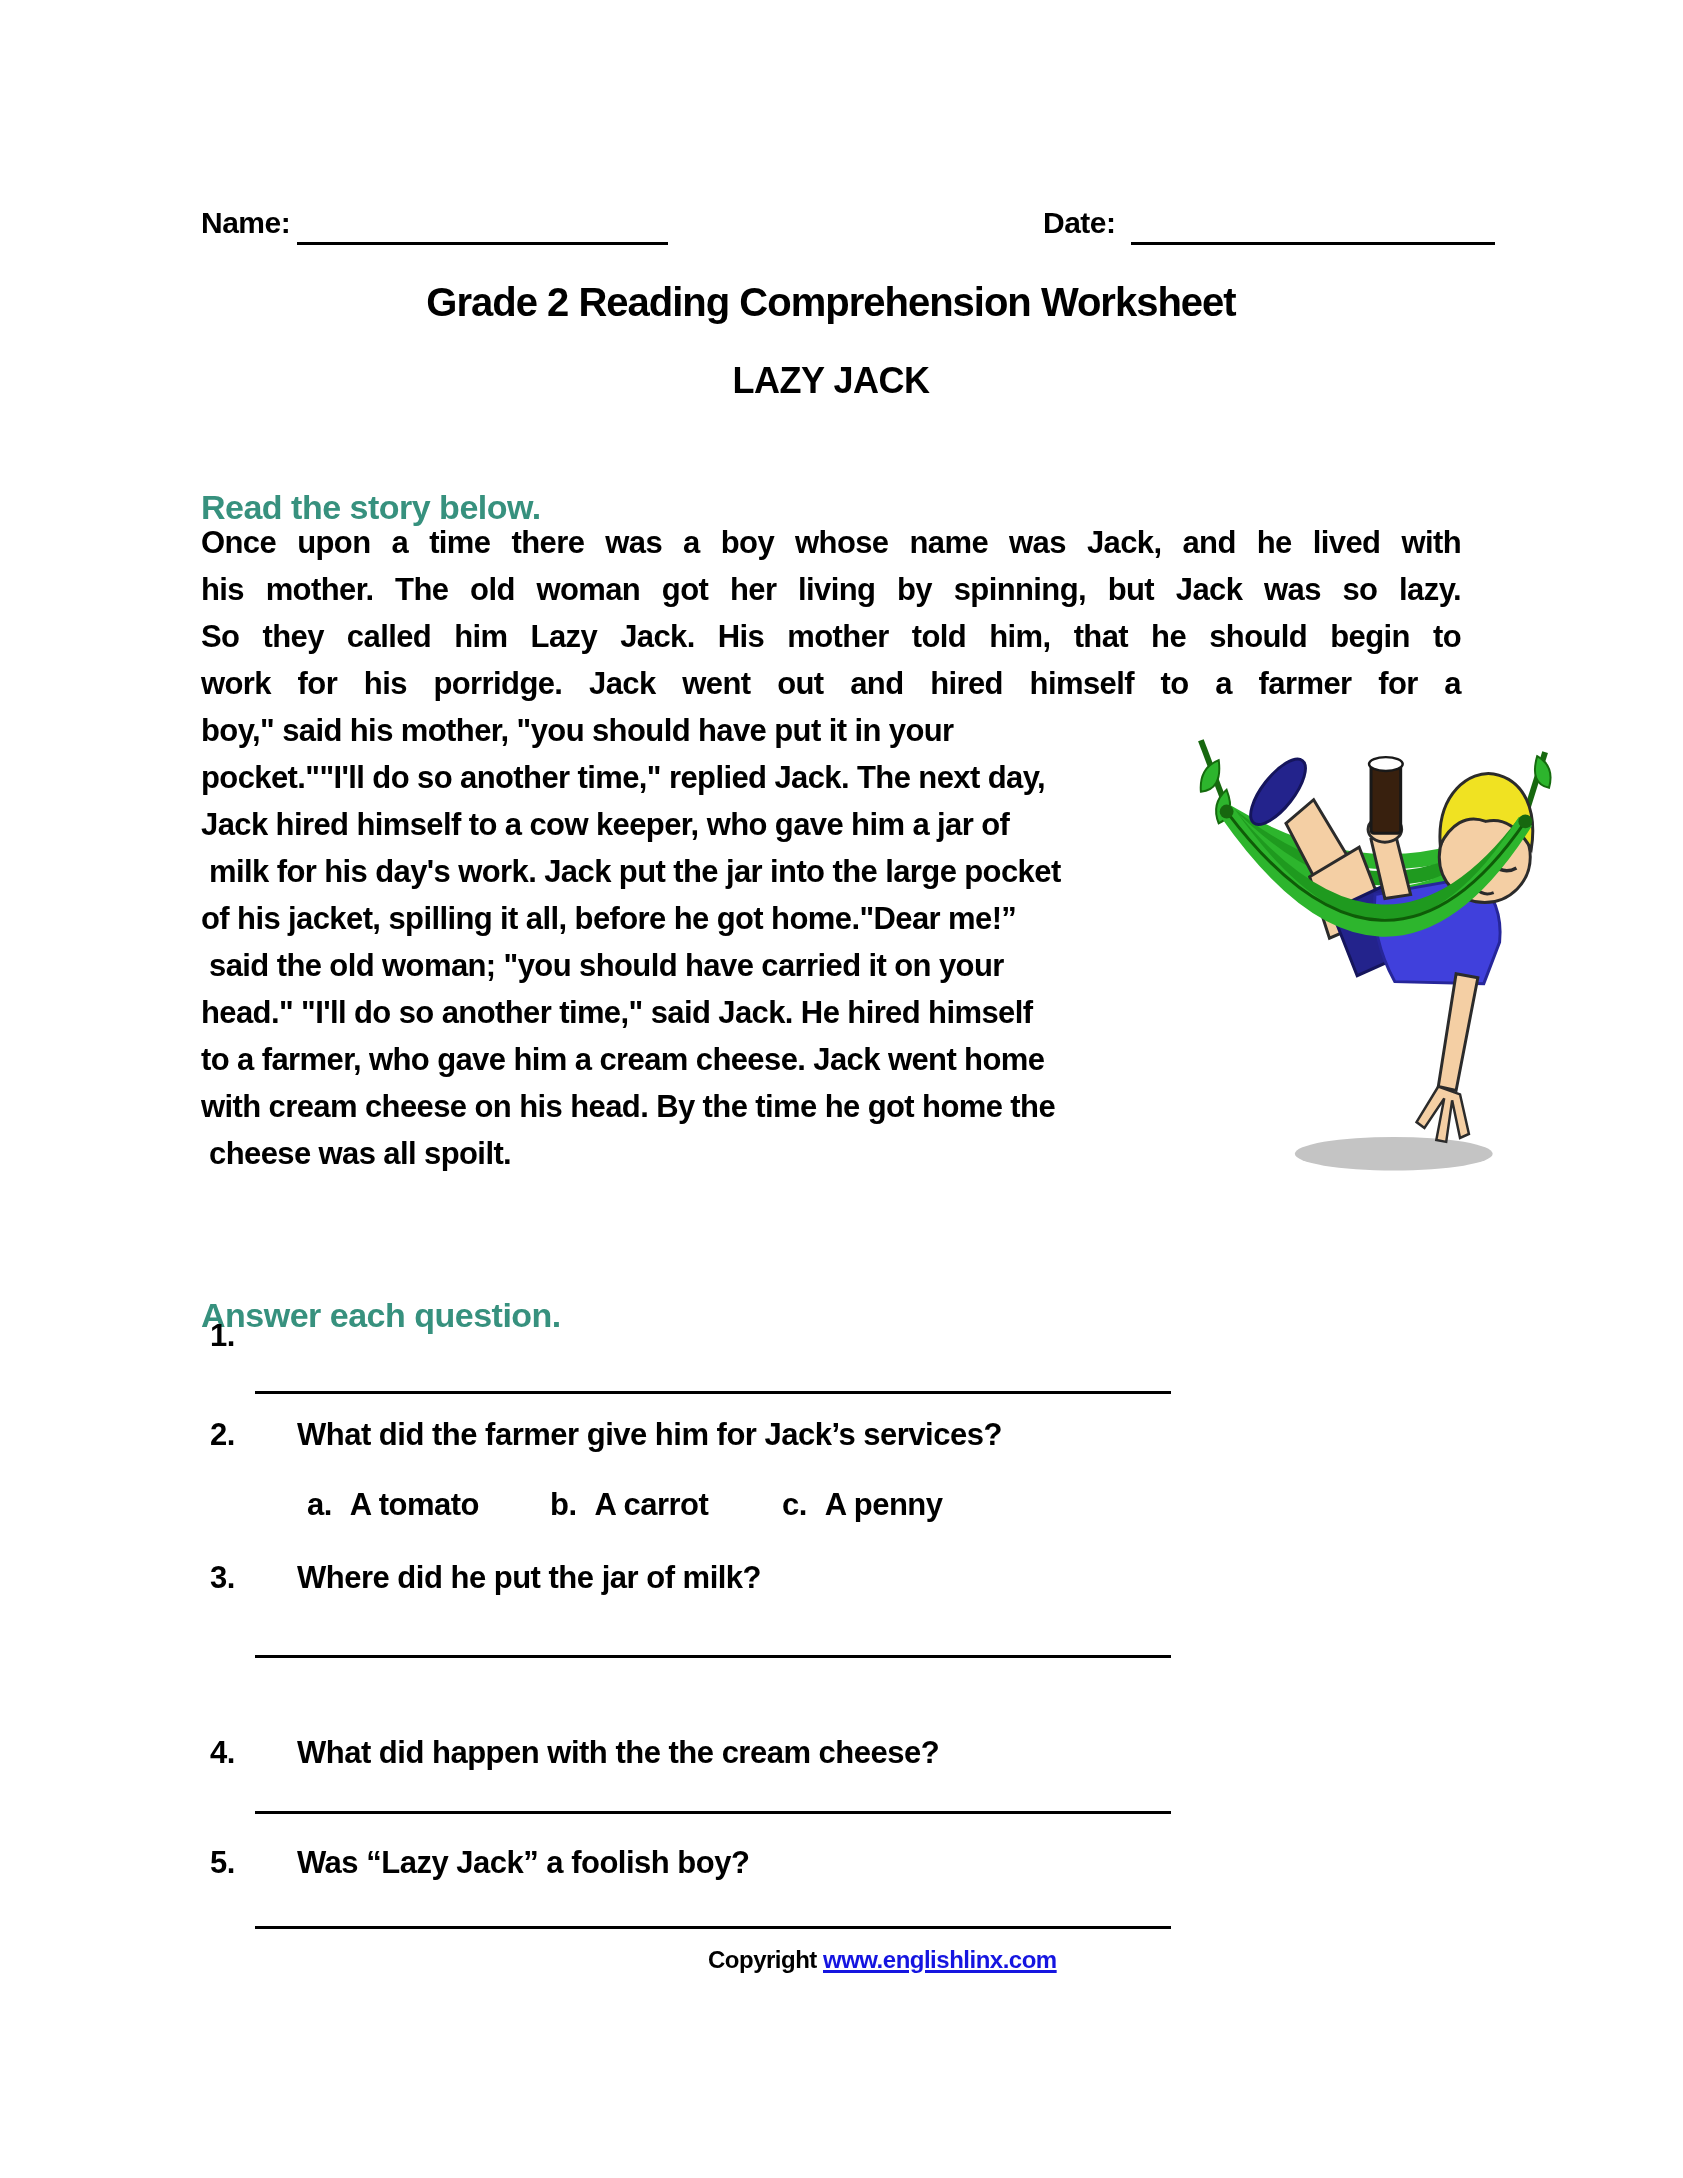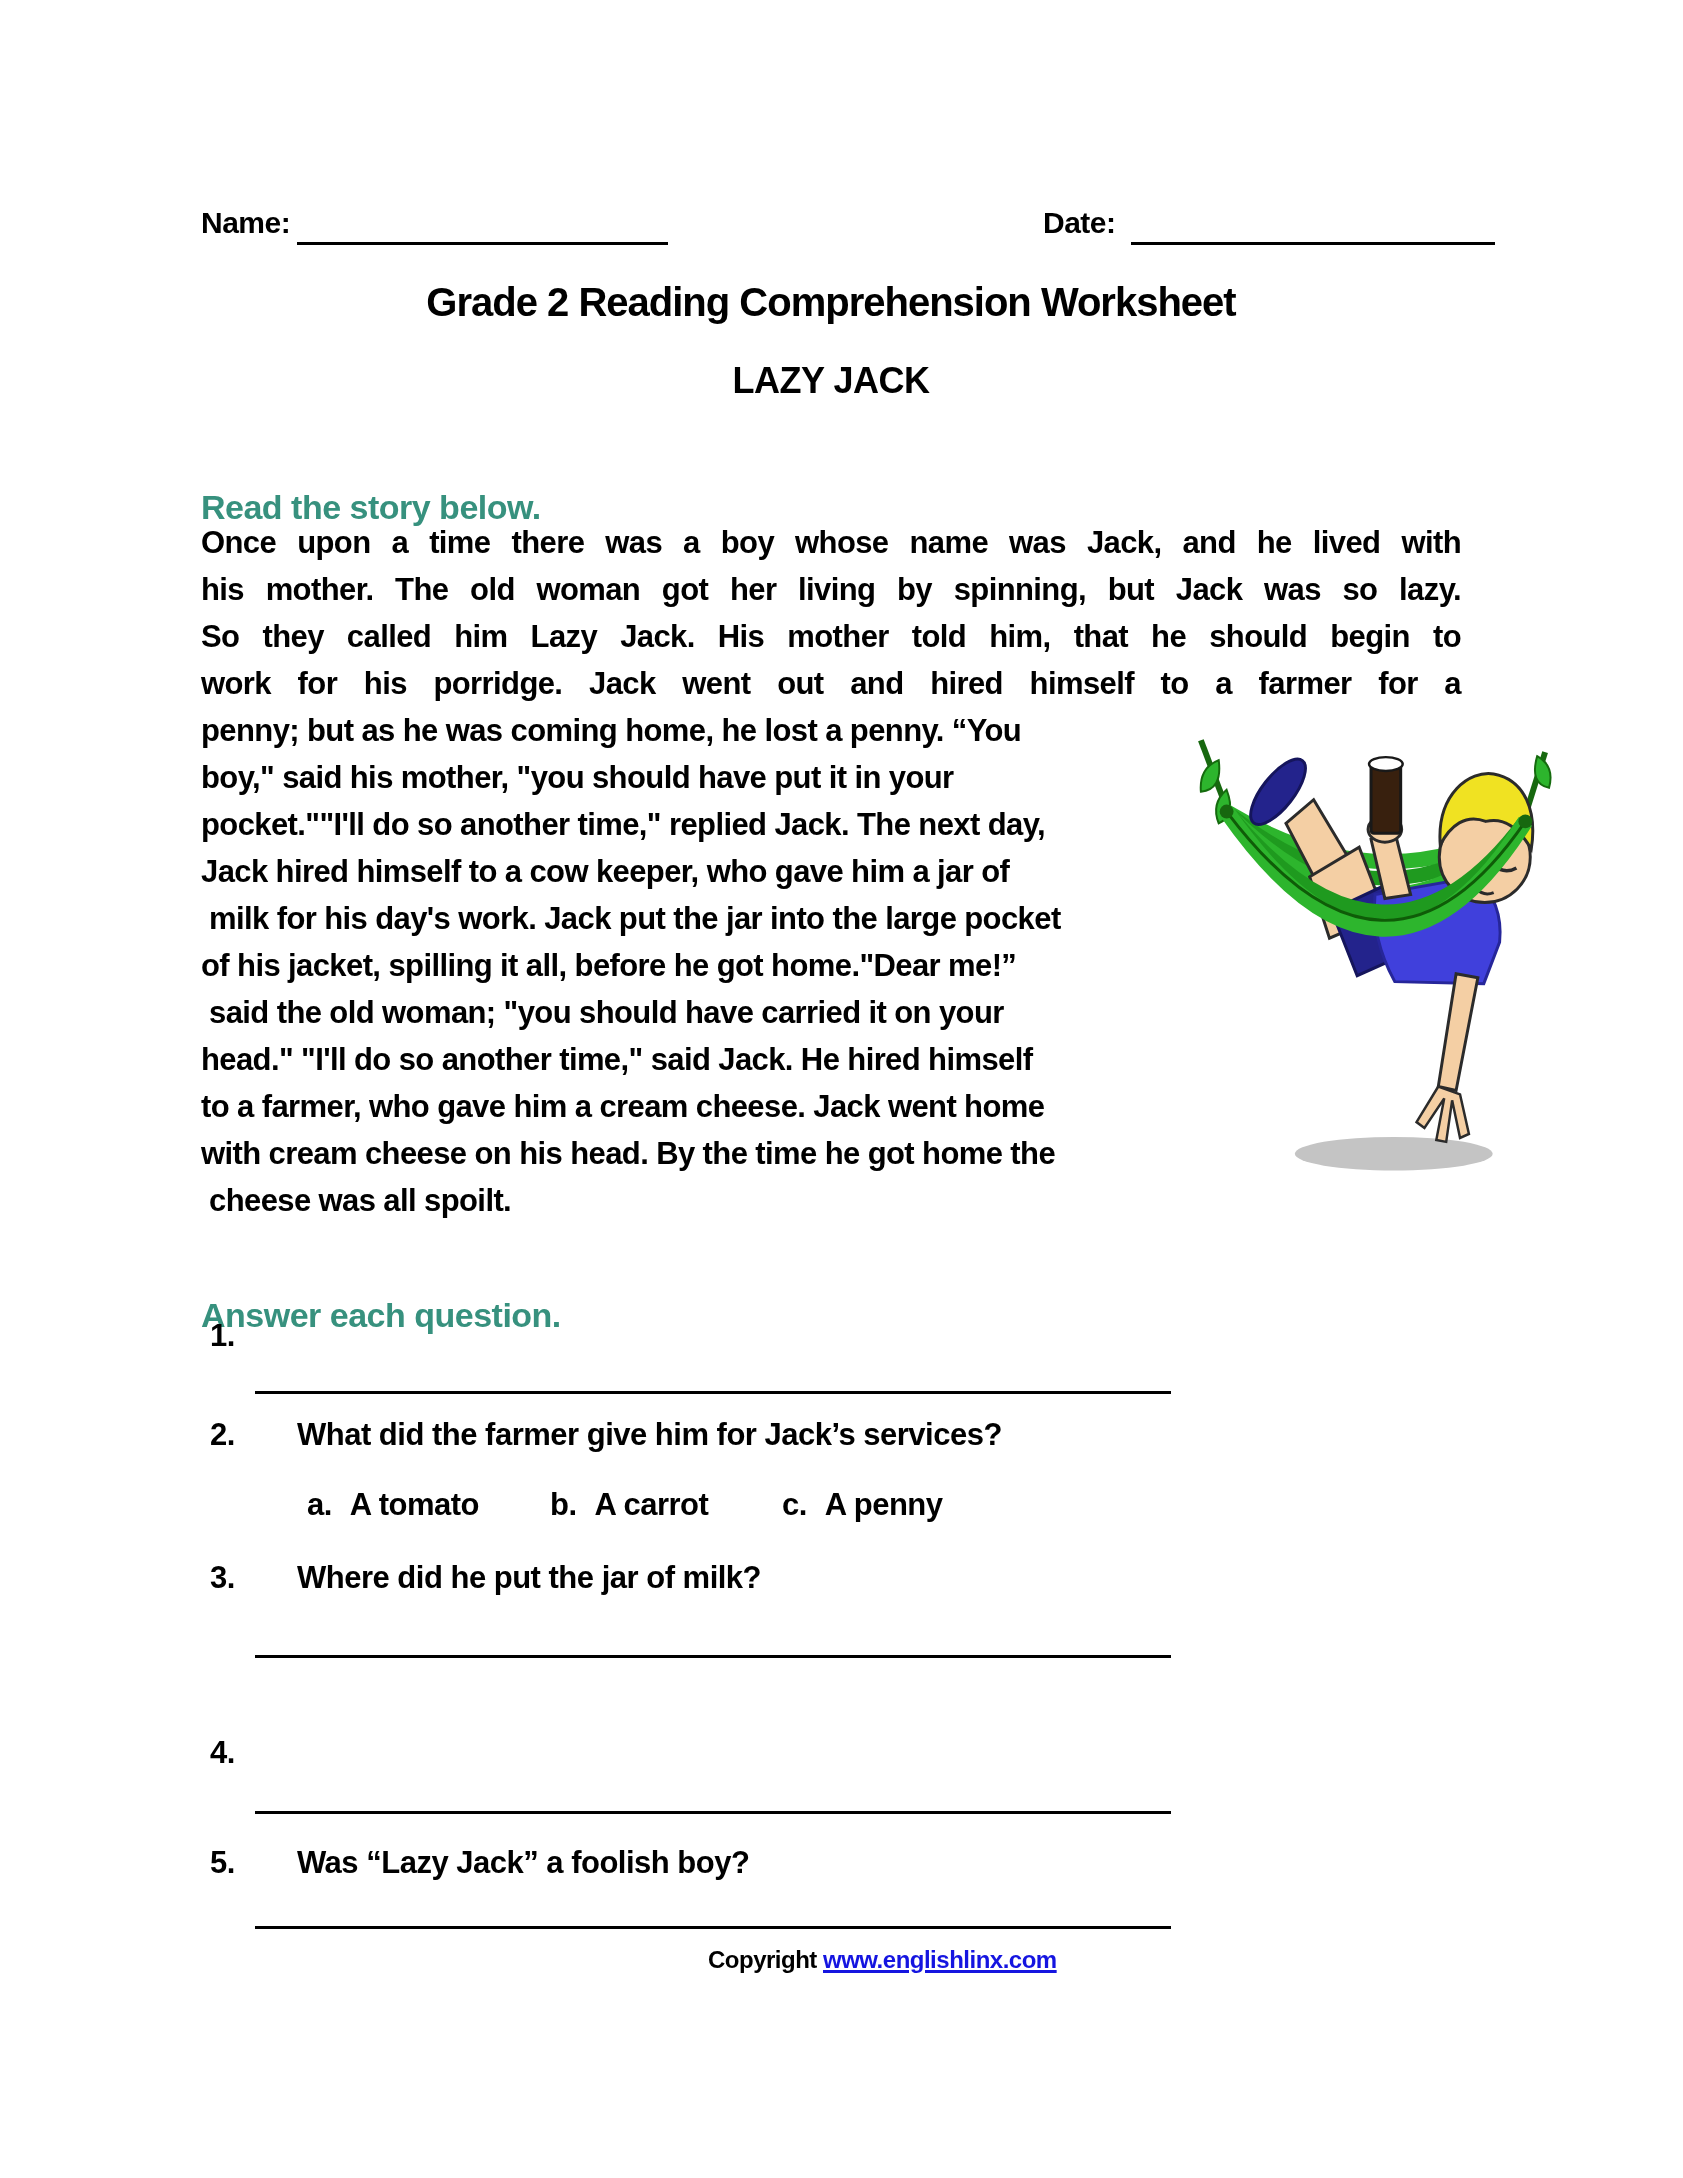--- a/index.html
+++ b/index.html
@@ -68,21 +68,20 @@
 
   <div class="abs center-col" id="doc-title">Grade 2 Reading Comprehension Worksheet</div>
   <div class="abs center-col" id="doc-subtitle">LAZY JACK</div>
 
   <div class="abs section-heading" id="read-heading">Read the story below.</div>
   <div class="abs" id="story">
     <div class="story-line j">Once upon a time there was a boy whose name was Jack, and he lived with</div>
     <div class="story-line j">his mother.  The old woman got her living by spinning, but Jack was so lazy.</div>
     <div class="story-line j">So they called him Lazy Jack. His mother told him, that he should begin to</div>
     <div class="story-line j">work for his porridge. Jack went out and hired himself to a farmer for a</div>
-    <div class="story-line">penny; but as he was coming home, he lost a penny. “You</div>
     <div class="story-line">boy," said his mother, "you should have put it in your</div>
     <div class="story-line">pocket.""I'll do so another time," replied Jack. The next day,</div>
     <div class="story-line">Jack hired himself to a cow keeper, who gave him a jar of</div>
     <div class="story-line"> milk for his day's work. Jack put the jar into the large pocket</div>
     <div class="story-line">of his jacket, spilling it all, before he got home."Dear me!”</div>
     <div class="story-line"> said the old woman; "you should have carried it on your</div>
     <div class="story-line">head." "I'll do so another time," said Jack. He hired himself</div>
     <div class="story-line">to a farmer, who gave him a cream cheese. Jack went home</div>
     <div class="story-line">with cream cheese on his head. By the time he got home the</div>
     <div class="story-line"> cheese was all spoilt.</div>
@@ -152,20 +151,21 @@
   </div>
 
   <div class="abs q-row" id="q3">
     <span class="q-num">3.</span>
     <span class="q-text">Where did he put the jar of milk?</span>
   </div>
   <div class="abs answer-line" id="blank-2"></div>
 
   <div class="abs q-row" id="q4">
     <span class="q-num">4.</span>
+    <span class="q-text">What did happen with the the cream cheese?</span>
   </div>
   <div class="abs answer-line" id="blank-3"></div>
 
   <div class="abs q-row" id="q5">
     <span class="q-num">5.</span>
     <span class="q-text">Was “Lazy Jack” a foolish boy?</span>
   </div>
   <div class="abs answer-line" id="blank-4"></div>
 
   <div class="abs" id="copyright"><span>Copyright </span><span id="copyright-link">www.englishlinx.com</span></div>

